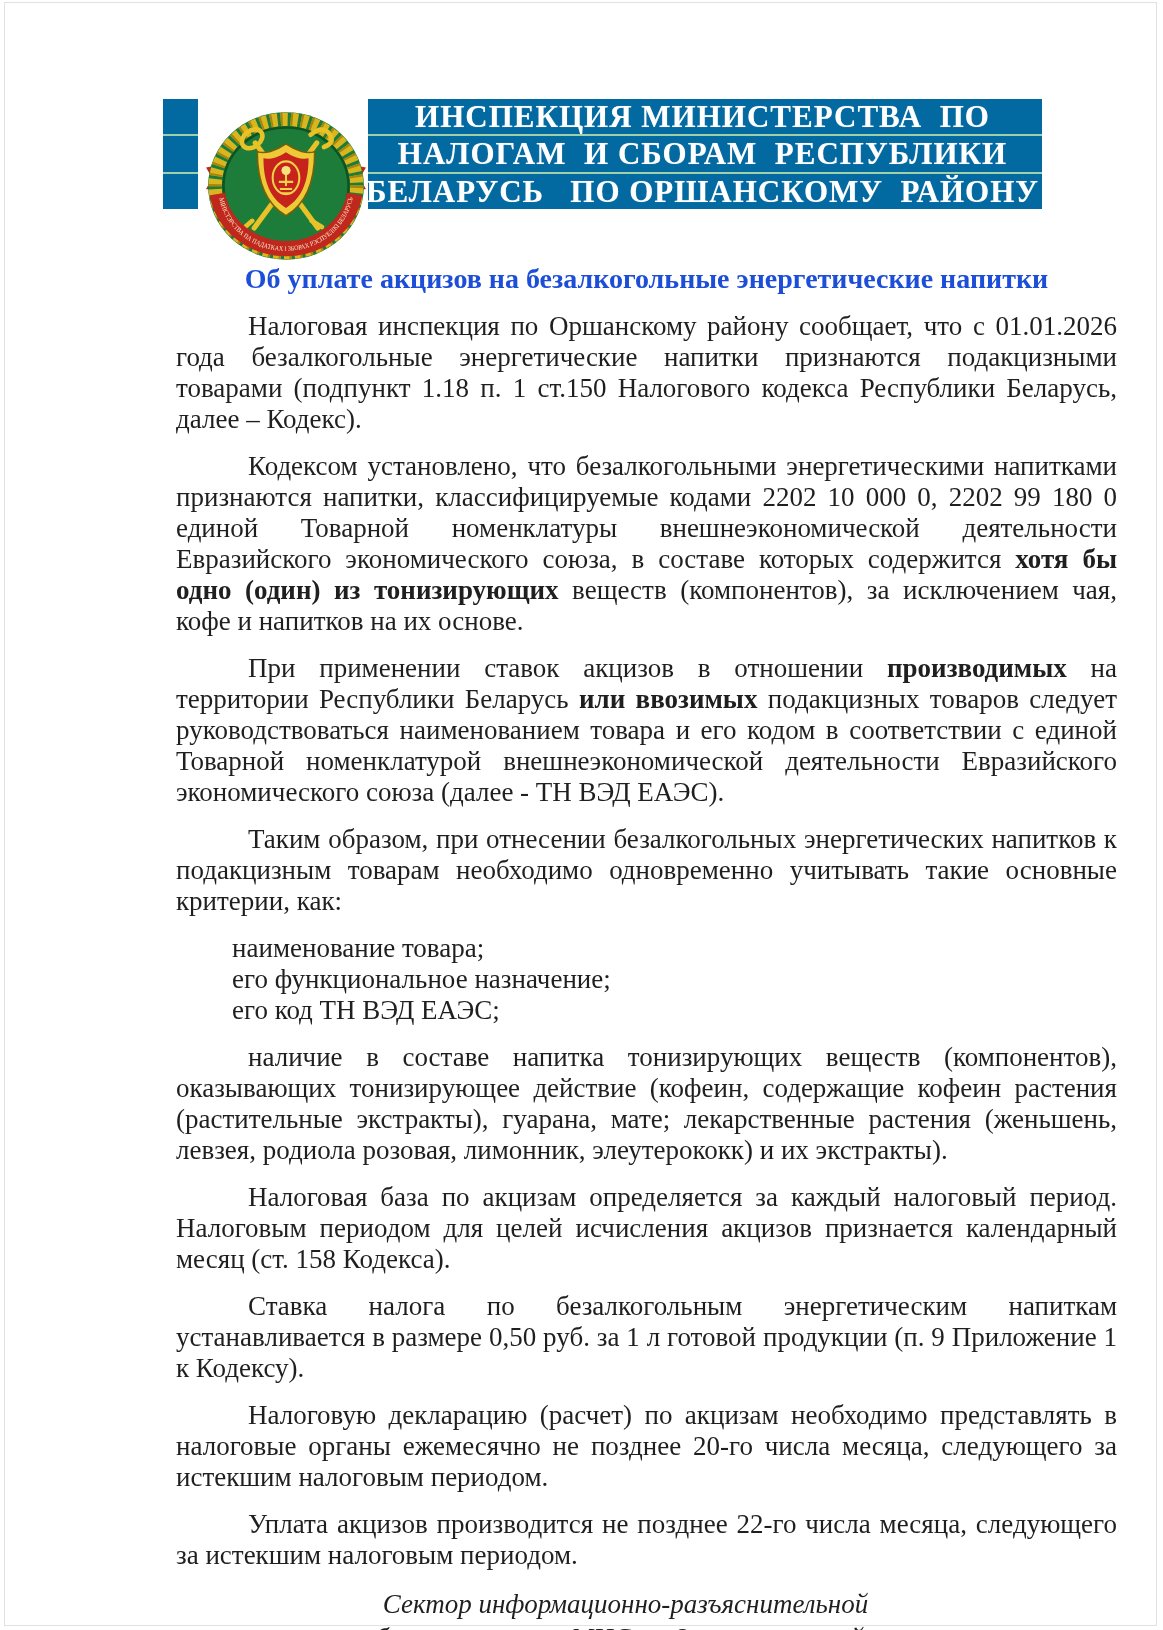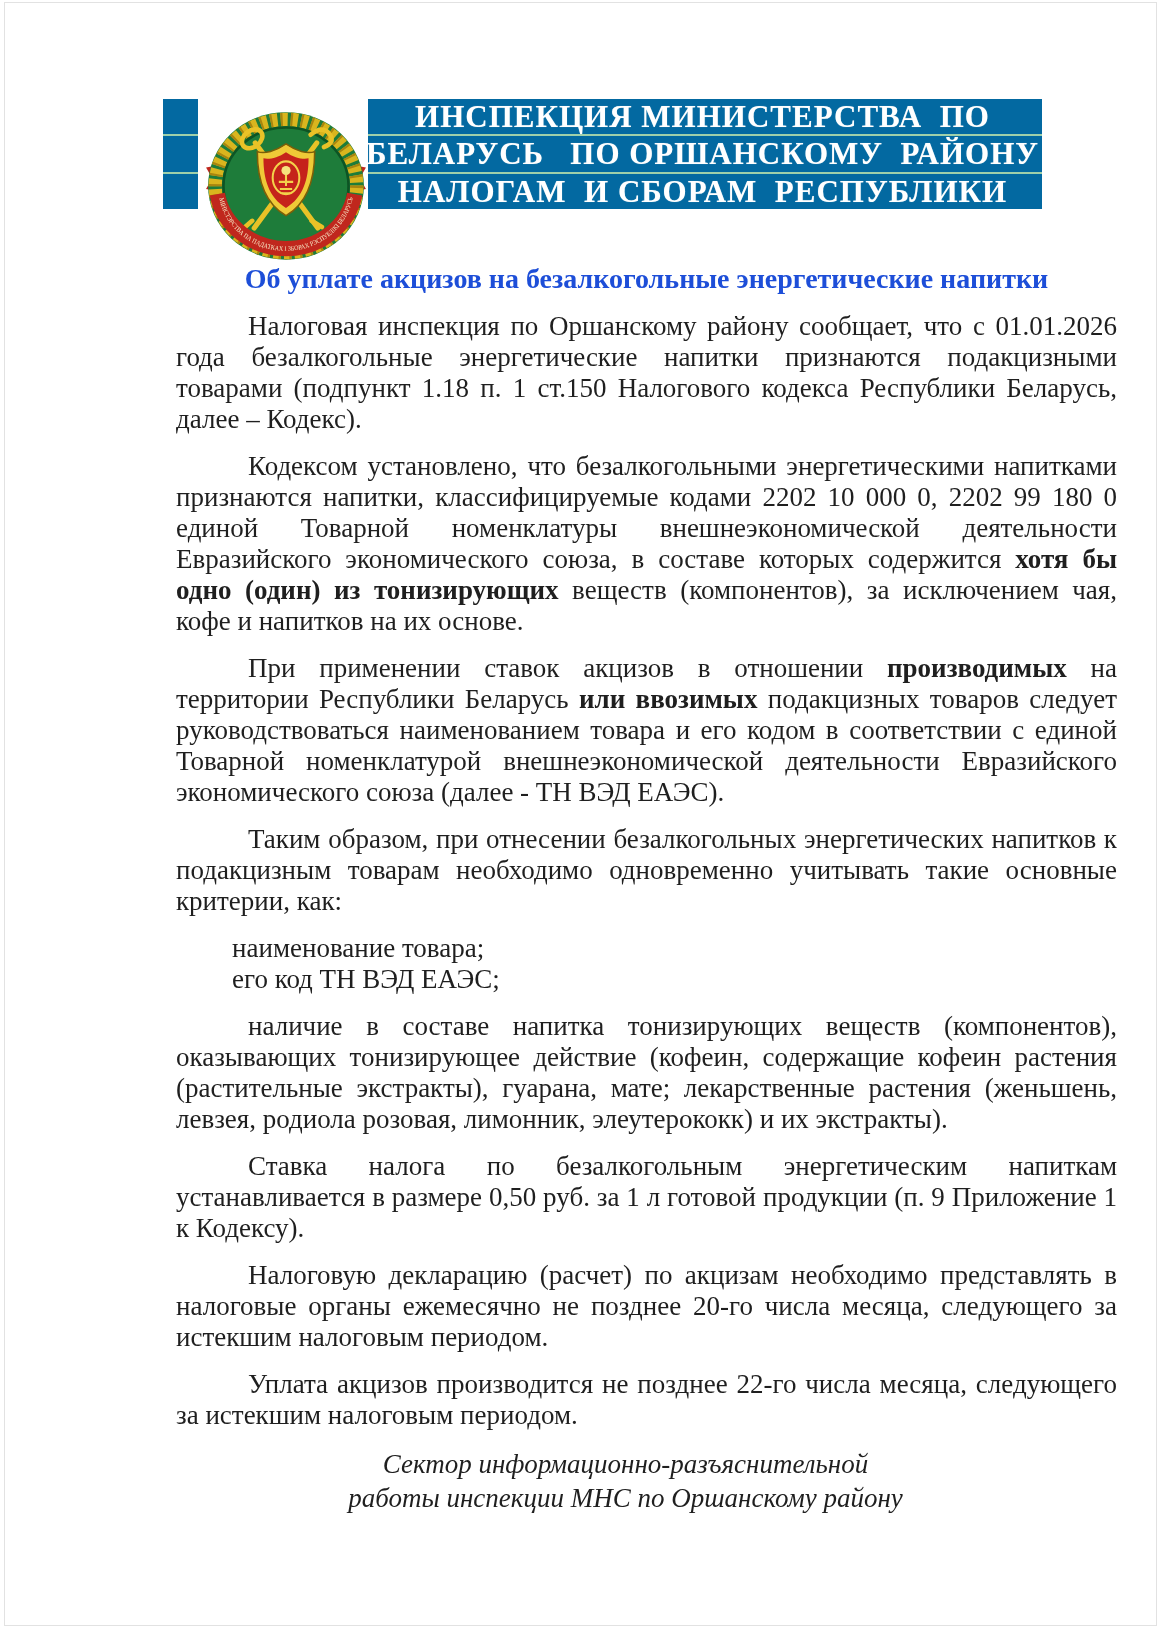--- a/index.html
+++ b/index.html
@@ -53,24 +53,24 @@
 </head>
 <body>
 
 <div class="page-edge"></div>
 
 <div class="banner">
   <div class="banner-row">
     <span class="banner-line">ИНСПЕКЦИЯ МИНИСТЕРСТВА  ПО</span>
   </div>
   <div class="banner-row">
-    <span class="banner-line">БЕЛАРУСЬ   ПО ОРШАНСКОМУ  РАЙОНУ</span>
+    <span class="banner-line">НАЛОГАМ  И СБОРАМ  РЕСПУБЛИКИ</span>
   </div>
   <div class="banner-row">
-    <span class="banner-line">НАЛОГАМ  И СБОРАМ  РЕСПУБЛИКИ</span>
+    <span class="banner-line">БЕЛАРУСЬ   ПО ОРШАНСКОМУ  РАЙОНУ</span>
   </div>
 </div>
 
 <div class="logo-box"></div>
 
 <svg class="emblem" viewBox="0 0 160 150" aria-hidden="true">
   <defs>
     <path id="arcText" d="M 15 86 A 66 62 0 0 0 145 86" fill="none"></path>
   </defs>
 
@@ -108,23 +108,25 @@
 
   <p class="para">Налоговая инспекция по Оршанскому району сообщает, что с 01.01.2026 года безалкогольные энергетические напитки признаются подакцизными товарами (подпункт 1.18 п. 1 ст.150 Налогового кодекса Республики Беларусь, далее – Кодекс).</p>
 
   <p class="para"><span>Кодексом установлено, что безалкогольными энергетическими напитками признаются напитки, классифицируемые кодами 2202 10 000 0, 2202 99 180 0 единой Товарной номенклатуры внешнеэкономической деятельности Евразийского экономического союза, в составе которых содержится </span><b>хотя бы одно (один) из тонизирующих</b><span> веществ (компонентов), за исключением чая, кофе и напитков на их основе.</span></p>
 
   <p class="para"><span>При применении ставок акцизов в отношении </span><b>производимых</b><span> на территории Республики Беларусь </span><b>или ввозимых</b><span> подакцизных товаров следует руководствоваться наименованием товара и его кодом в соответствии с единой Товарной номенклатурой внешнеэкономической деятельности Евразийского экономического союза (далее - ТН ВЭД ЕАЭС).</span></p>
 
   <p class="para">Таким образом, при отнесении безалкогольных энергетических напитков к подакцизным товарам необходимо одновременно учитывать такие основные критерии, как:</p>
 
   <p class="list-line">наименование товара;</p>
+  <p class="list-line">его функциональное назначение;</p>
   <p class="list-line">его код ТН ВЭД ЕАЭС;</p>
 
   <p class="para">наличие в составе напитка тонизирующих веществ (компонентов), оказывающих тонизирующее действие (кофеин, содержащие кофеин растения (растительные экстракты), гуарана, мате; лекарственные растения (женьшень, левзея, родиола розовая, лимонник, элеутерококк) и их экстракты).</p>
+  <p class="para">Налоговая база по акцизам определяется за каждый налоговый период. Налоговым периодом для целей исчисления акцизов признается календарный месяц (ст. 158 Кодекса).</p>
   <p class="para">Ставка налога по безалкогольным энергетическим напиткам устанавливается в размере 0,50 руб. за 1 л готовой продукции (п. 9 Приложение 1 к Кодексу).</p>
   <p class="para">Налоговую декларацию (расчет) по акцизам необходимо представлять в налоговые органы ежемесячно не позднее 20-го числа месяца, следующего за истекшим налоговым периодом.</p>
   <p class="para">Уплата акцизов производится не позднее 22-го числа месяца, следующего за истекшим налоговым периодом.</p>
 
   <div class="signature">
     <div>Сектор информационно-разъяснительной</div>
     <div>работы инспекции МНС по Оршанскому району</div>
   </div>
 </div>
 

